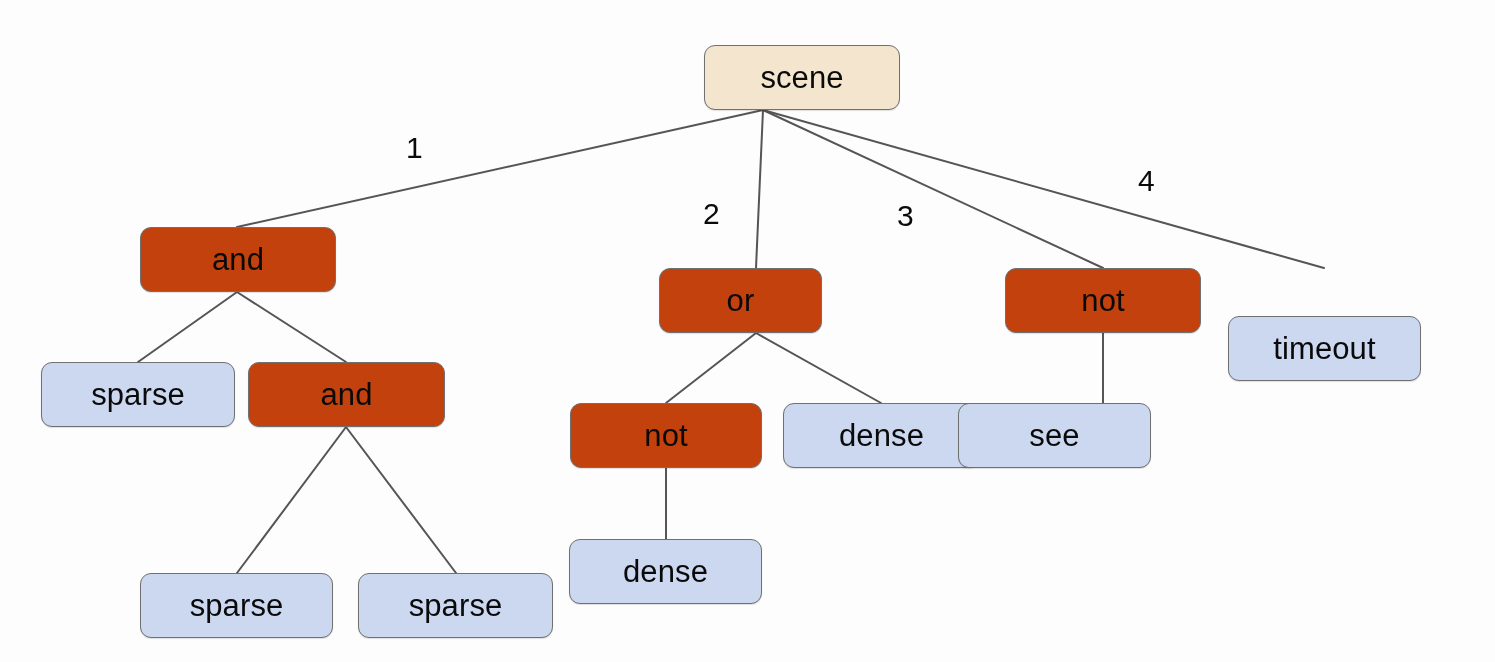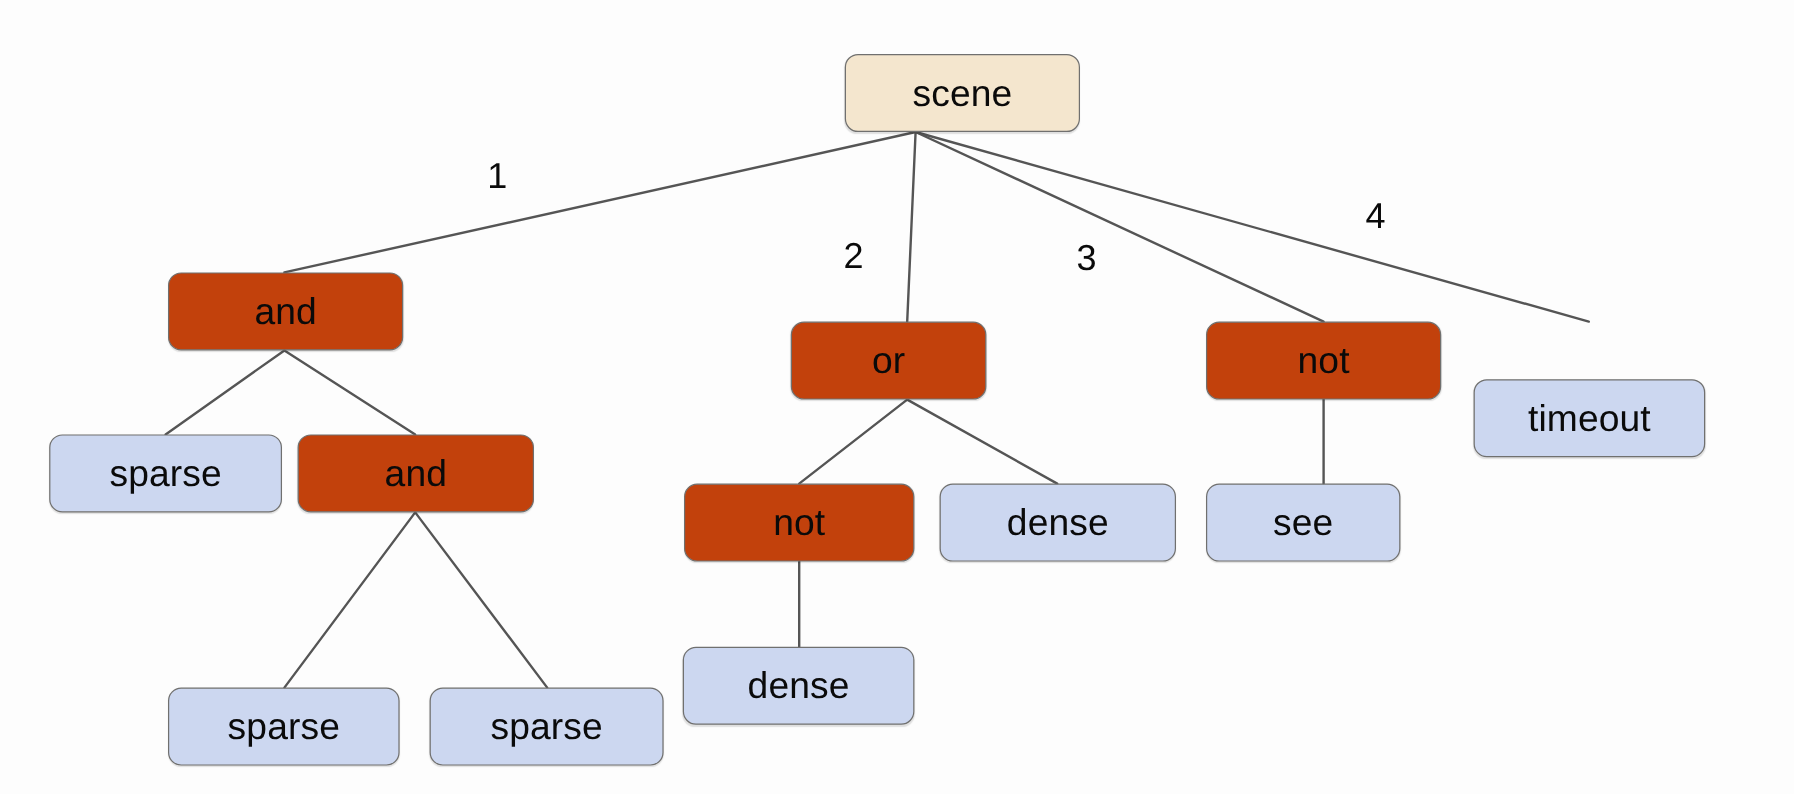--- a/index.html
+++ b/index.html
@@ -69,21 +69,21 @@
   <div id="node-layer">
       <div class="node node-root" style="left: 668px; top: 45px; width: 196px; height: 65px;">scene</div>
       <div class="node node-op" style="left: 140px; top: 227px; width: 196px; height: 65px;">and</div>
       <div class="node node-op" style="left: 659px; top: 268px; width: 163px; height: 65px;">or</div>
       <div class="node node-op" style="left: 1005px; top: 268px; width: 196px; height: 65px;">not</div>
       <div class="node node-leaf" style="left: 1228px; top: 268px; width: 193px; height: 65px; margin-top: 48px;">timeout</div>
       <div class="node node-leaf" style="left: 41px; top: 362px; width: 194px; height: 65px;">sparse</div>
       <div class="node node-op" style="left: 248px; top: 362px; width: 197px; height: 65px;">and</div>
       <div class="node node-op" style="left: 570px; top: 403px; width: 192px; height: 65px;">not</div>
       <div class="node node-leaf" style="left: 783px; top: 403px; width: 197px; height: 65px;">dense</div>
-      <div class="node node-leaf" style="left: 1005px; top: 403px; width: 162px; height: 65px;">see</div>
+      <div class="node node-leaf" style="left: 958px; top: 403px; width: 193px; height: 65px;">see</div>
       <div class="node node-leaf" style="left: 569px; top: 539px; width: 193px; height: 65px;">dense</div>
       <div class="node node-leaf" style="left: 140px; top: 573px; width: 193px; height: 65px;">sparse</div>
       <div class="node node-leaf" style="left: 358px; top: 573px; width: 195px; height: 65px;">sparse</div>
     </div>
   <div id="label-layer">
       <div class="edge-label" style="left: 406px; top: 133px;">1</div>
       <div class="edge-label" style="left: 703px; top: 199px;">2</div>
       <div class="edge-label" style="left: 897px; top: 201px;">3</div>
       <div class="edge-label" style="left: 1138px; top: 166px;">4</div>
     </div>

